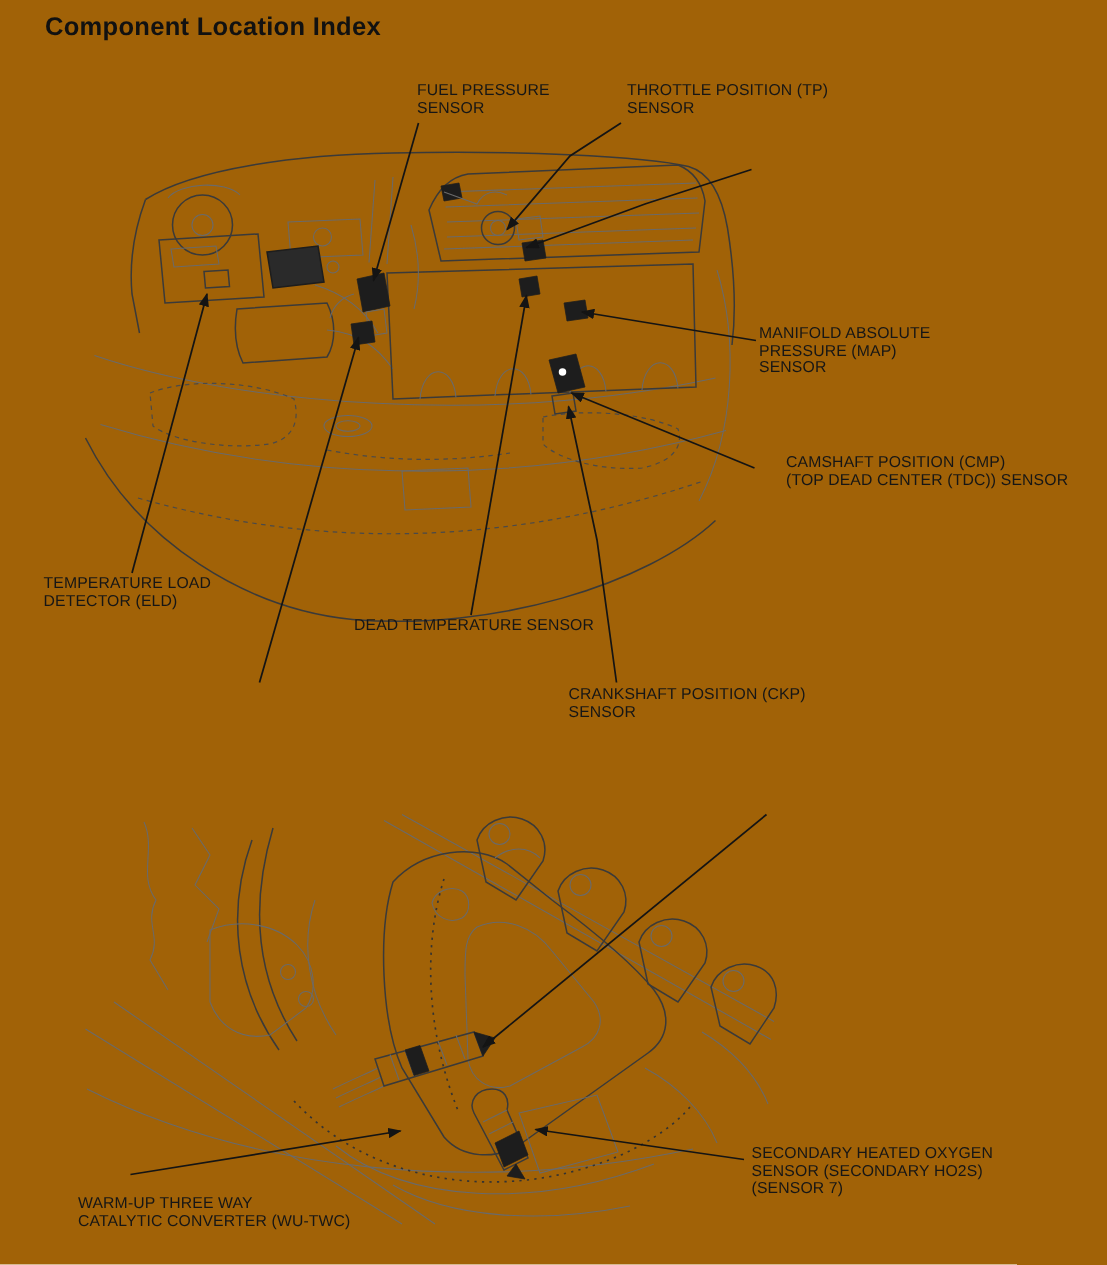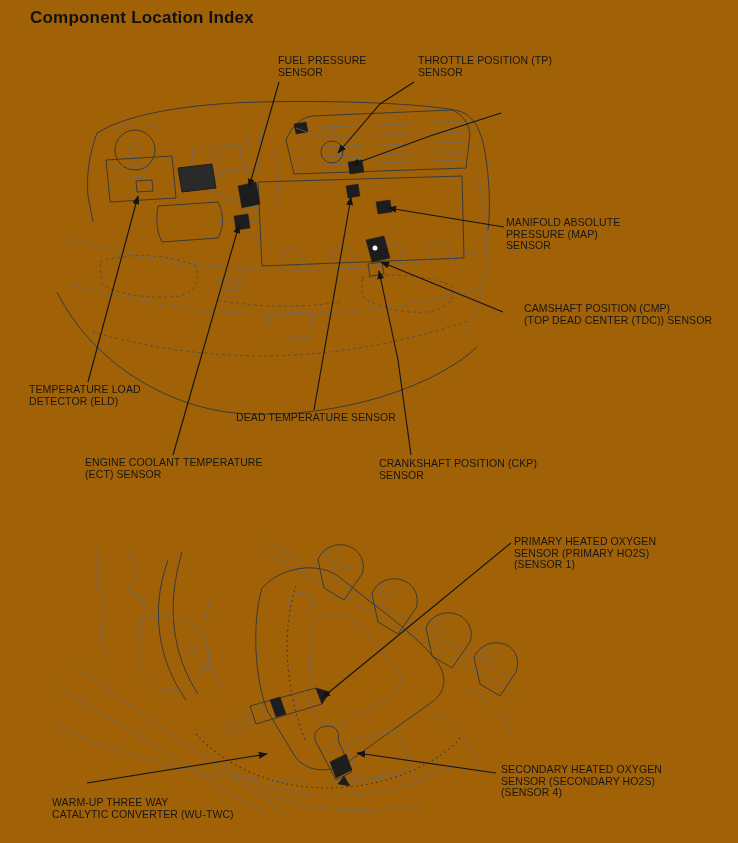--- a/index.html
+++ b/index.html
@@ -175,25 +175,20 @@
   <div class="lbl" style="left:418px;top:55px;">THROTTLE POSITION (TP)
 SENSOR</div>
   <div class="lbl" style="left:506px;top:217px;">MANIFOLD ABSOLUTE
 PRESSURE (MAP)
 SENSOR</div>
   <div class="lbl" style="left:524px;top:303px;">CAMSHAFT POSITION (CMP)
 (TOP DEAD CENTER (TDC)) SENSOR</div>
   <div class="lbl" style="left:29px;top:384px;">TEMPERATURE LOAD
 DETECTOR (ELD)</div>
   <div class="lbl" style="left:236px;top:412px;">DEAD TEMPERATURE SENSOR</div>
-  <div class="lbl" style="left:85px;top:457px;">ENGINE COOLANT TEMPERATURE
-(ECT) SENSOR</div>
   <div class="lbl" style="left:379px;top:458px;">CRANKSHAFT POSITION (CKP)
 SENSOR</div>
-  <div class="lbl" style="left:514px;top:536px;">PRIMARY HEATED OXYGEN
-SENSOR (PRIMARY HO2S)
-(SENSOR 1)</div>
   <div class="lbl" style="left:501px;top:764px;">SECONDARY HEATED OXYGEN
 SENSOR (SECONDARY HO2S)
-(SENSOR 4)</div>
+(SENSOR 7)</div>
   <div class="lbl" style="left:52px;top:784px;margin-top:13px;">WARM-UP THREE WAY
 CATALYTIC CONVERTER (WU-TWC)</div>
 </div>
 
 </body></html>

